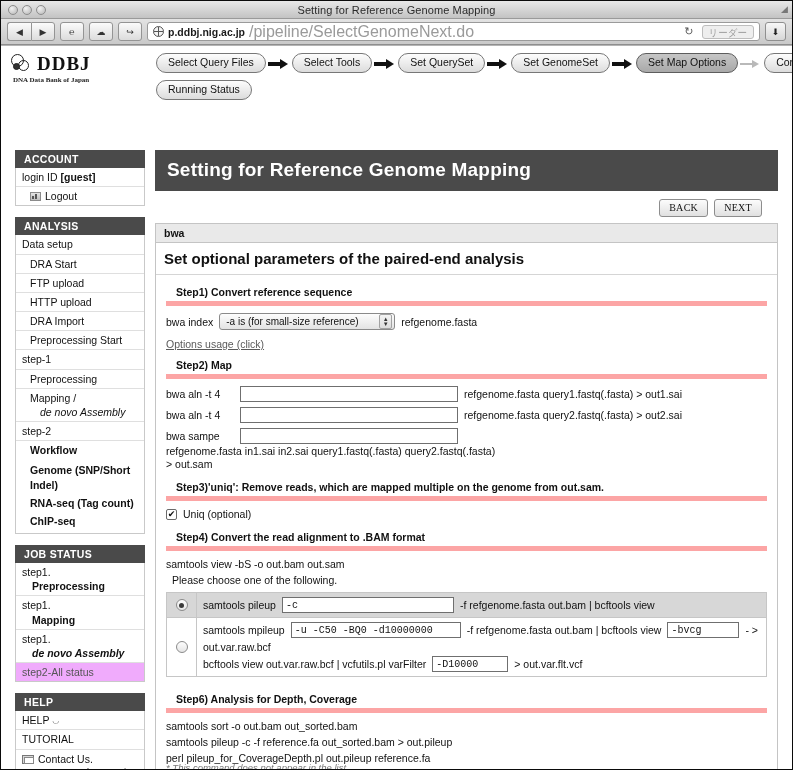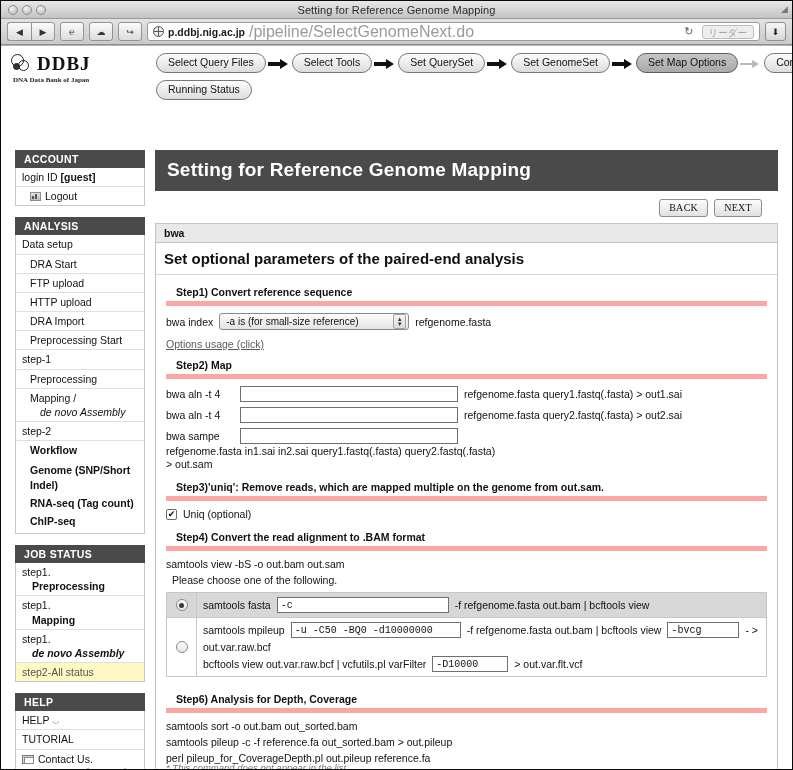--- a/index.html
+++ b/index.html
@@ -146,21 +146,21 @@
   .sec { margin-bottom:11px; }
   .sec-h {
     background:#4a4a4a; color:#fff; font-weight:bold; font-size:10.5px;
     padding:3px 0 3px 9px; letter-spacing:0.3px;
   }
   .sec-body { border:1px solid #c9c9c9; border-top:none; background:#fff; }
   .srow { padding:2px 4px 2px 6px; border-bottom:1px solid #dfdfdf; font-size:10.5px; color:#111; line-height:1.35; }
   .srow:last-child { border-bottom:none; }
   .srow.sub { padding-left:14px; }
   .srow.sub2 { padding-left:14px;font-weight:bold; }
-  .srow.grey { background:#fef9c3; color:#555; }
+  .srow.grey { background:#f0abfc; color:#555; }
   .srow.head { padding-left:6px; }
   .srow b { font-weight:bold; }
   .ital { font-style:italic; }
   .mini-icon {
     display:inline-block; width:11px; height:9px; vertical-align:-1px;
     background:linear-gradient(#e4e4e4,#bdbdbd); border:1px solid #8b8b8b;
     margin-right:4px; position:relative;
   }
   .mini-icon.bars:before{content:"";position:absolute;left:1px;bottom:1px;width:2px;height:3px;background:#555;}
   .mini-icon.bars:after{content:"";position:absolute;left:4px;bottom:1px;width:2px;height:5px;background:#555;}
@@ -414,21 +414,21 @@
 
           <div class="panel">
             <div class="panel-h">bwa</div>
             <div class="panel-title">Set optional parameters of the paired-end analysis</div>
 
             <div class="panel-inner">
 
               <div class="step-h">Step1) Convert reference sequence</div>
               <div class="line">
                 <span class="lbl">bwa index</span>
-                <span class="selbox" style="width:190px">
+                <span class="selbox" style="width:176px">
                   <span class="sel-txt">-a is (for small-size reference)</span>
                   <span class="arrows">▲<br>▼</span>
                 </span>
                 <span class="lbl">refgenome.fasta</span>
               </div>
               <div>
                 <span class="optlink">Options usage (click)</span>
               </div>
 
               <div class="step-h">Step2) Map</div>
@@ -460,21 +460,21 @@
 
               <div class="cmd" style="padding-left:6px">Please choose one of the following.</div>
 
               <div class="choice-table">
                 <div class="choice-row sel">
                   <div class="choice-radio">
                     <span class="radio on"></span>
                   </div>
                   <div class="choice-main">
                     <div class="line" style="margin:0">
-                      <span class="lbl">samtools fasta</span>
+                      <span class="lbl">samtools pileup</span>
                       <span class="txtin" style="width:172px">-c</span>
                       <span class="lbl">-f refgenome.fasta out.bam | bcftools view</span>
                     </div>
                   </div>
                 </div>
                 <div class="choice-row">
                   <div class="choice-radio">
                     <span class="radio"></span>
                   </div>
                   <div class="choice-main">

